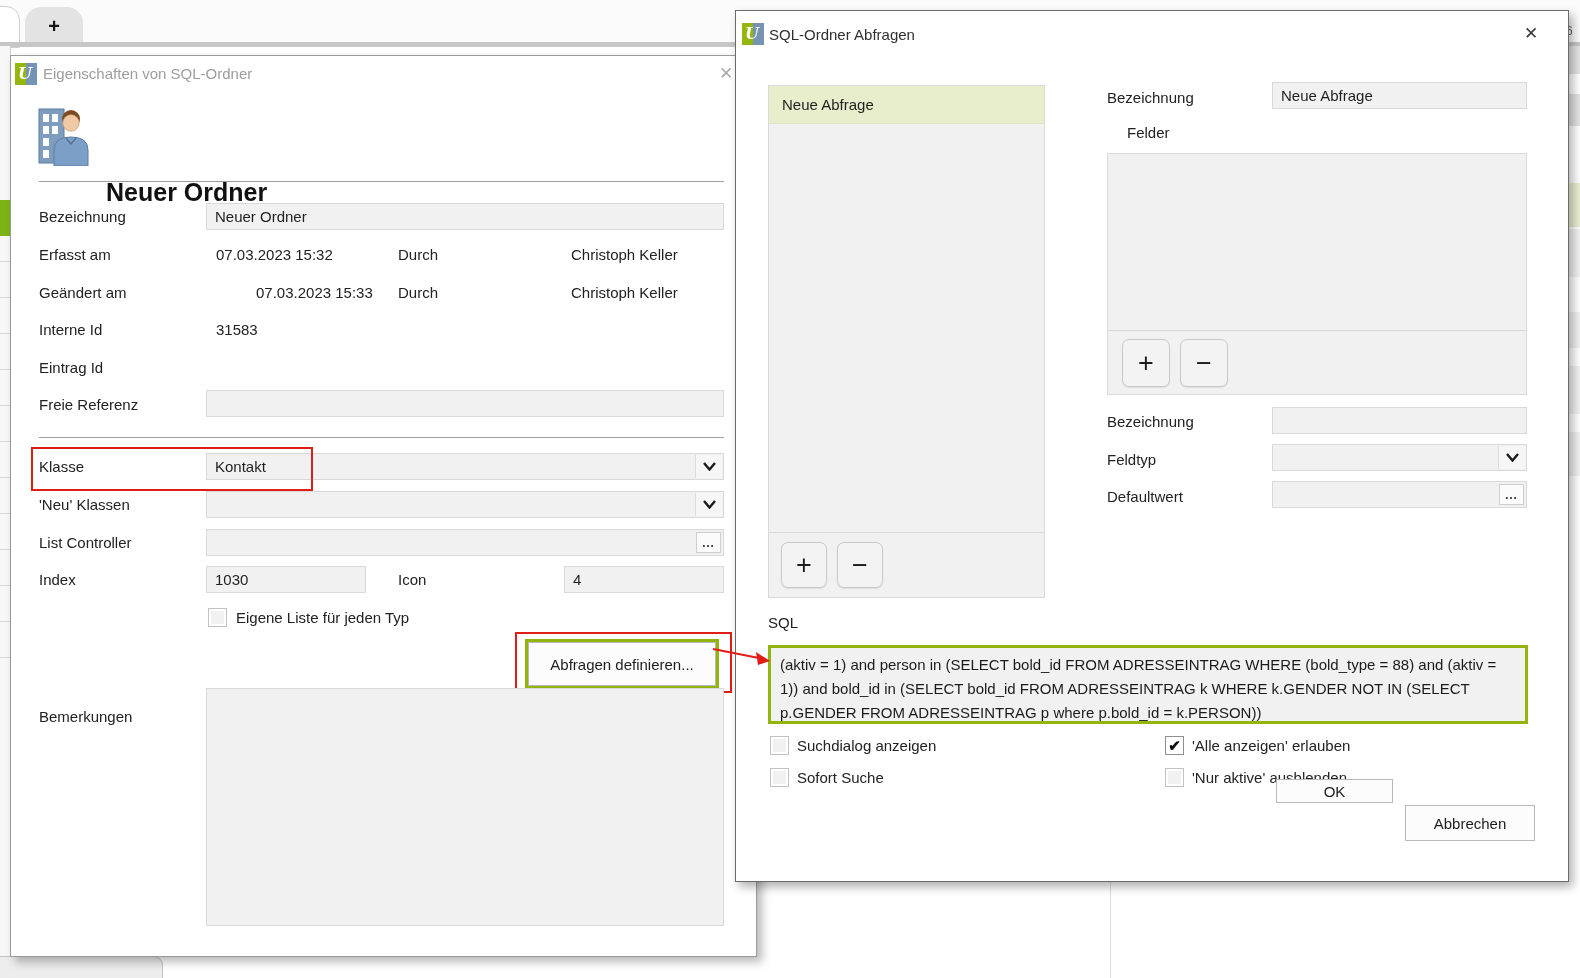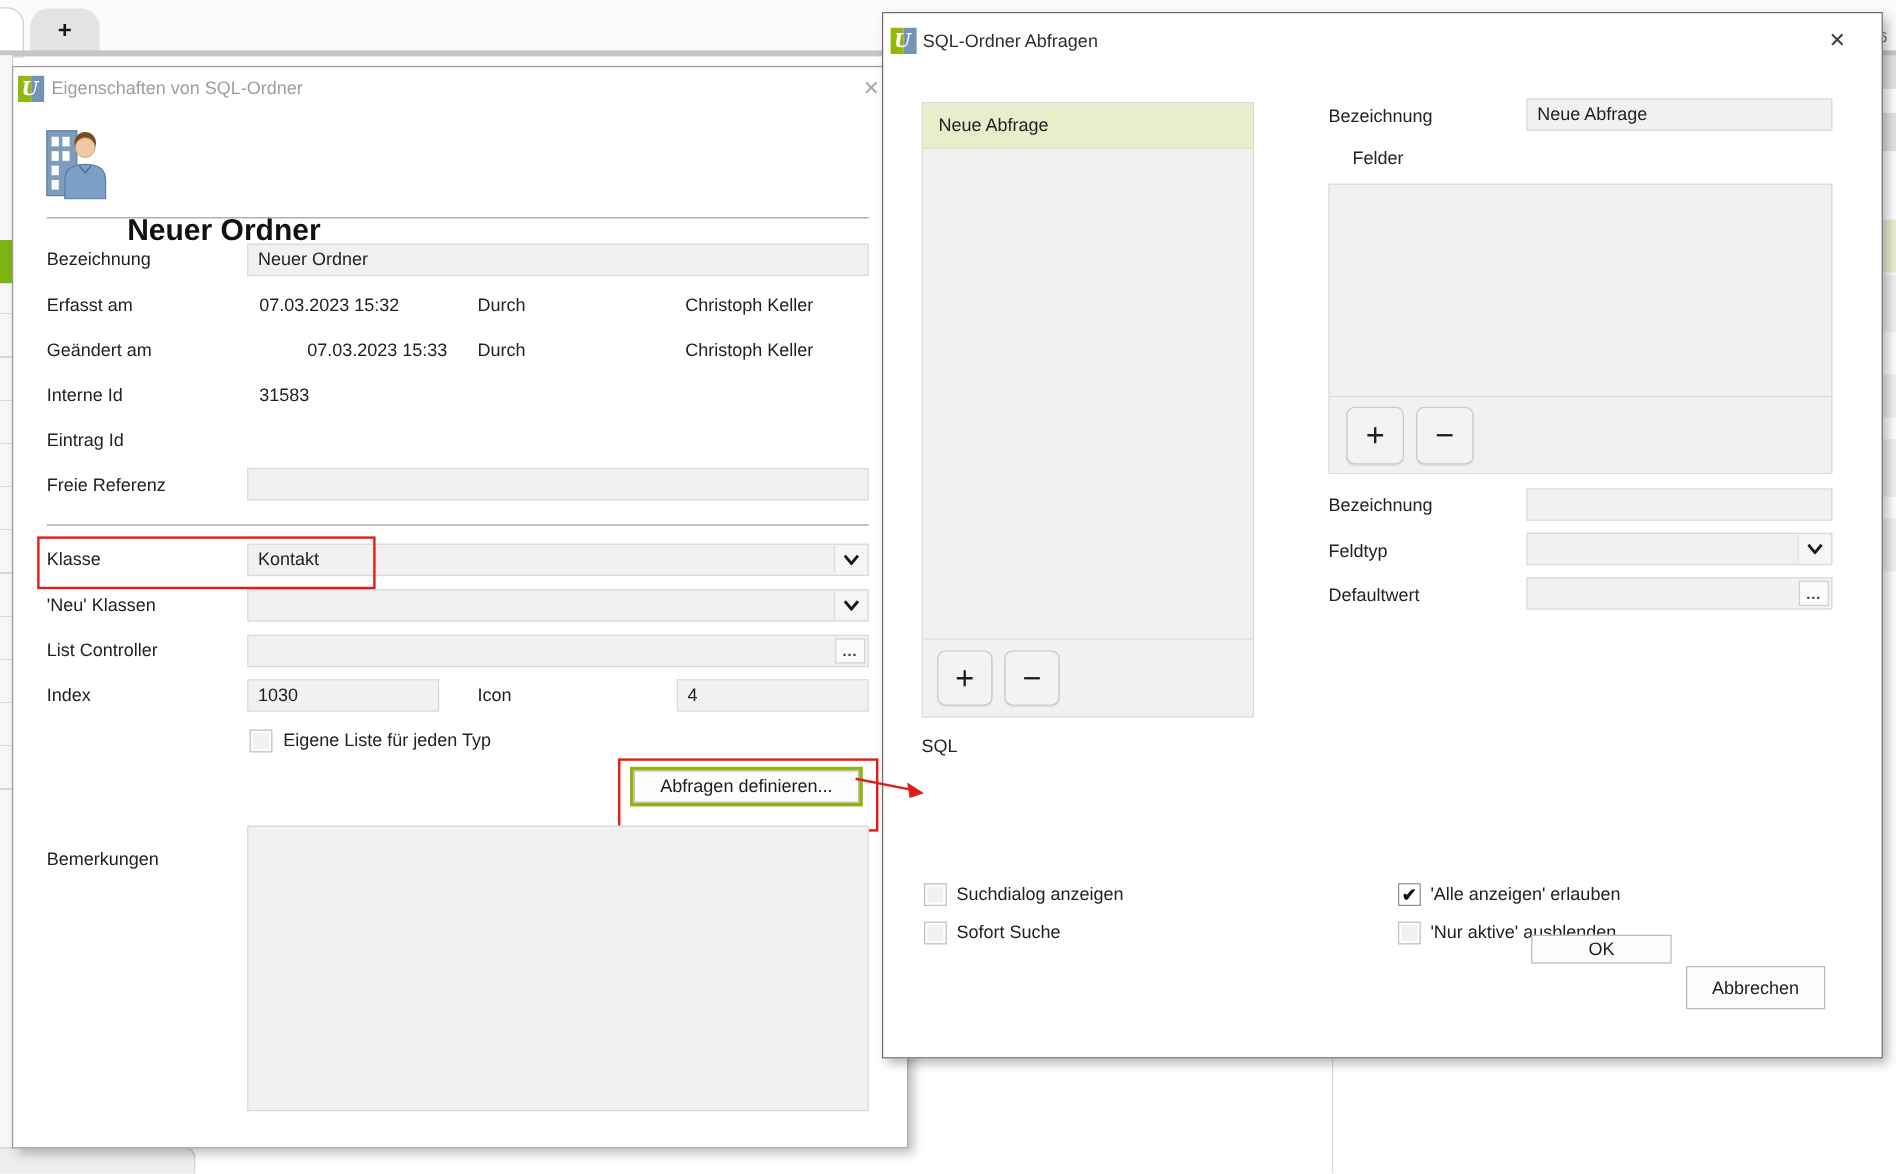--- a/index.html
+++ b/index.html
@@ -156,21 +156,21 @@
   </div>
 
   <span class="abs lbl" style="left:28px;top:515px;">Index</span>
   <div class="abs fld" style="left:195px;top:510px;width:160px;">1030</div>
   <span class="abs lbl" style="left:387px;top:515px;">Icon</span>
   <div class="abs fld" style="left:553px;top:510px;width:160px;">4</div>
 
   <div class="abs cb" style="left:197px;top:552px;"></div>
   <span class="abs lbl" style="left:225px;top:553px;">Eigene Liste für jeden Typ</span>
 
-  <div class="abs btn" style="left:517px;top:586px;width:188px;height:27px;box-shadow:0 0 0 3px #93b40d;">
+  <div class="abs btn" style="left:517px;top:586px;width:188px;height:44px;box-shadow:0 0 0 3px #93b40d;">
     <span>Abfragen definieren...</span>
   </div>
   <div class="abs annot-red" style="left:504px;top:576px;width:213px;height:57px;"></div>
 
   <span class="abs lbl" style="left:28px;top:640px;margin-top:12px;">Bemerkungen</span>
   <div class="abs fld" style="left:195px;top:632px;width:518px;height:238px;"></div>
 </section>
 
 <section class="abs dlg dlg-right">
 
@@ -220,39 +220,40 @@
         </svg>
     </span>
   </div>
 
   <span class="abs lbl" style="left:371px;top:477px;">Defaultwert</span>
   <div class="abs fld" style="left:536px;top:470px;width:255px;">
     <span class="dots-zone">…</span>
   </div>
 
   <span class="abs lbl" style="left:32px;top:603px;">SQL</span>
+  <div class="abs sqlbox" style="left:32px;top:634px;width:760px;height:79px;">(aktiv = 1) and person in (SELECT bold_id FROM ADRESSEINTRAG WHERE (bold_type = 88) and (aktiv = 1)) and bold_id in (SELECT bold_id FROM ADRESSEINTRAG k WHERE k.GENDER NOT IN (SELECT p.GENDER FROM ADRESSEINTRAG p where p.bold_id = k.PERSON))</div>
 
   <div class="abs cb" style="left:34px;top:725px;"></div>
   <span class="abs lbl" style="left:61px;top:726px;">Suchdialog anzeigen</span>
 
   <div class="abs cb" style="left:34px;top:757px;"></div>
   <span class="abs lbl" style="left:61px;top:758px;">Sofort Suche</span>
 
   <div class="abs cb checked" style="left:429px;top:725px;">
     <span>✔</span>
   </div>
   <span class="abs lbl" style="left:456px;top:726px;">'Alle anzeigen' erlauben</span>
 
   <div class="abs cb" style="left:429px;top:757px;"></div>
   <span class="abs lbl" style="left:456px;top:758px;">'Nur aktive' ausblenden</span>
 
   <div class="abs btn" style="left:540px;top:768px;width:117px;height:24px;">
     <span>OK</span>
   </div>
-  <div class="abs btn" style="left:669px;top:794px;width:116px;height:36px;">
+  <div class="abs btn" style="left:669px;top:794px;width:130px;height:36px;">
     <span>Abbrechen</span>
   </div>
 </section>
 
 <svg class="abs" style="left:712px;top:644px;z-index:30;" width="62" height="28" viewBox="0 0 62 28">
   <line x1="1" y1="5" x2="47" y2="14" stroke="#e01e17" stroke-width="2"></line>
   <polygon points="58,17 44,8 46,21" fill="#e01e17"></polygon>
 </svg>
 
 </body></html>

